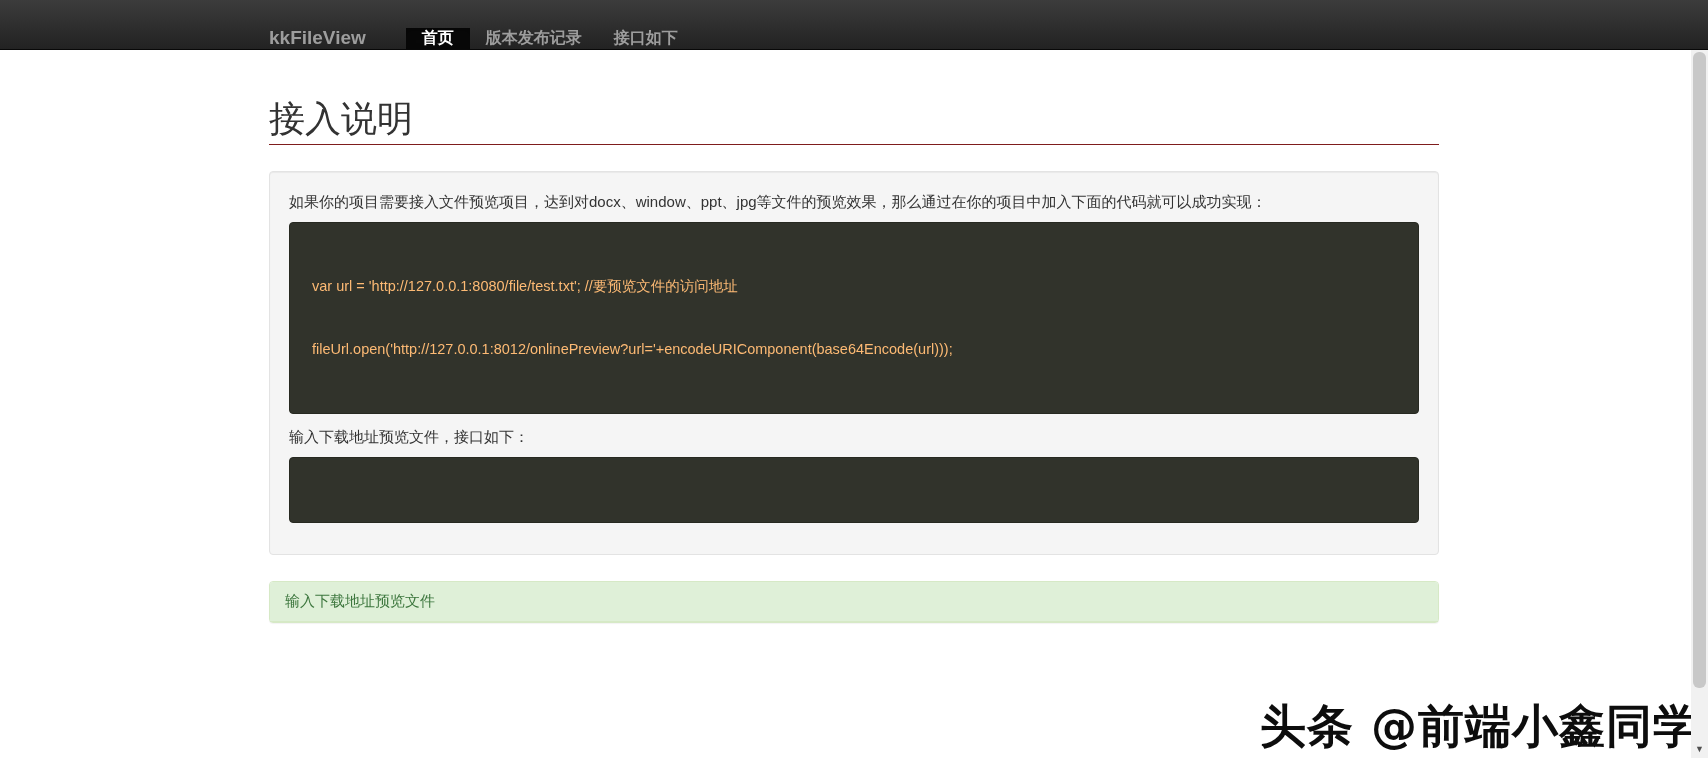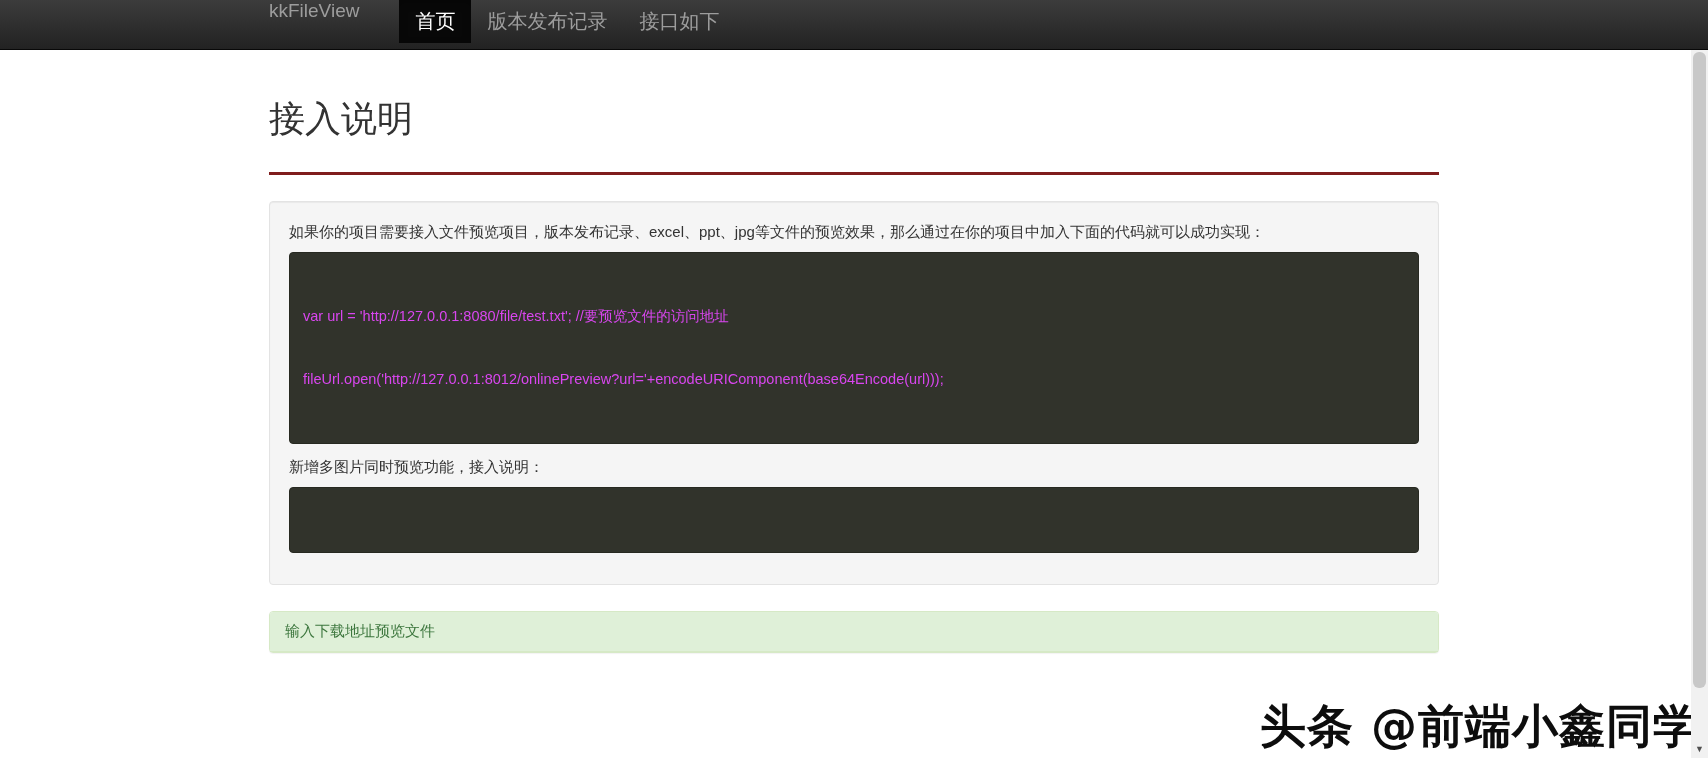--- a/index.html
+++ b/index.html
@@ -13,60 +13,60 @@
     position: relative;
   }
 
   
   .navbar {
     height: 50px; width: 100%;
     background: linear-gradient(to bottom, #3c3c3c 0%, #222 100%);
     border-bottom: 1px solid #080808;
     display: flex; align-items: stretch;
   }
-  .navbar-inner { width: 1170px; margin: 0 auto; display: flex; align-items: flex-start; }
+  .navbar-inner { width: 1170px; margin: 0 auto; display: flex; align-items: flex-end; font-weight: bold; }
   .brand {
     color: #9d9d9d; font-size: 19px;
     display: flex; align-items: center;
     padding: 0 15px 0 0; margin-right: 25px;
     cursor: pointer;
   }
   .nav { display: flex; align-items: stretch; }
   .nav-item {
-    color: #9d9d9d; font-size: 20px;
+    color: #9d9d9d; font-size: 16px;
     display: flex; align-items: center;
-    padding: 8px 16px; cursor: pointer;
+    padding: 0 16px; cursor: pointer;
   }
   .nav-item.active {
     background: #080808; color: #fff;
     box-shadow: inset 0 3px 9px rgba(0,0,0,.25);
   }
 
   
   .container { width: 1170px; margin: 0 auto; }
 
-  .page-header { margin: 45px 0 26px; padding-bottom: 28px; border-bottom: 3px solid #7f1d1d; }
+  .page-header { margin: 45px 0 26px; border-bottom: 1px solid #7f1d1d; }
   .page-header h1 { font-size: 36px; font-weight: 500; color: #333; }
 
   
   .well {
     background: #f5f5f5;
     border: 1px solid #e3e3e3;
     border-radius: 4px;
     box-shadow: inset 0 1px 1px rgba(0,0,0,.05);
     padding: 19px;
     margin-bottom: 26px;
   }
   .well p { font-size: 15px; color: #333; line-height: 21px; }
   .code-block {
     background: #31332b;
     border: 1px solid #272921;
     border-radius: 4px;
-    color: #d946ef;
-    padding: 11px 13px;
+    color: #fdba74;
+    padding: 11px 22px;
     margin: 10px 0 12px;
     font-family: "Liberation Sans", sans-serif;
     font-size: 14.5px;
     line-height: 21px;
     white-space: pre;
     overflow: hidden;
   }
   .well p.note { margin-top: 4px; }
 
   
@@ -133,26 +133,26 @@
   </div>
 </nav>
 
 <div class="container">
 
   <div class="page-header">
     <h1>接入说明</h1>
   </div>
 
   <div class="well">
-    <p>如果你的项目需要接入文件预览项目，版本发布记录、excel、ppt、jpg等文件的预览效果，那么通过在你的项目中加入下面的代码就可以成功实现：</p>
+    <p>如果你的项目需要接入文件预览项目，达到对docx、window、ppt、jpg等文件的预览效果，那么通过在你的项目中加入下面的代码就可以成功实现：</p>
     <div class="code-block">
       <div class="code-line">var url = 'http://127.0.0.1:8080/file/test.txt'; //要预览文件的访问地址</div>
       <div class="code-line">fileUrl.open('http://127.0.0.1:8012/onlinePreview?url='+encodeURIComponent(base64Encode(url)));</div>
     </div>
-    <p class="note">新增多图片同时预览功能，接入说明：</p>
+    <p class="note">输入下载地址预览文件，接口如下：</p>
     <div class="code-block">
     </div>
   </div>
 
   <div class="panel">
     <div class="panel-heading">输入下载地址预览文件</div>
 
   </div>
 
 </div>

